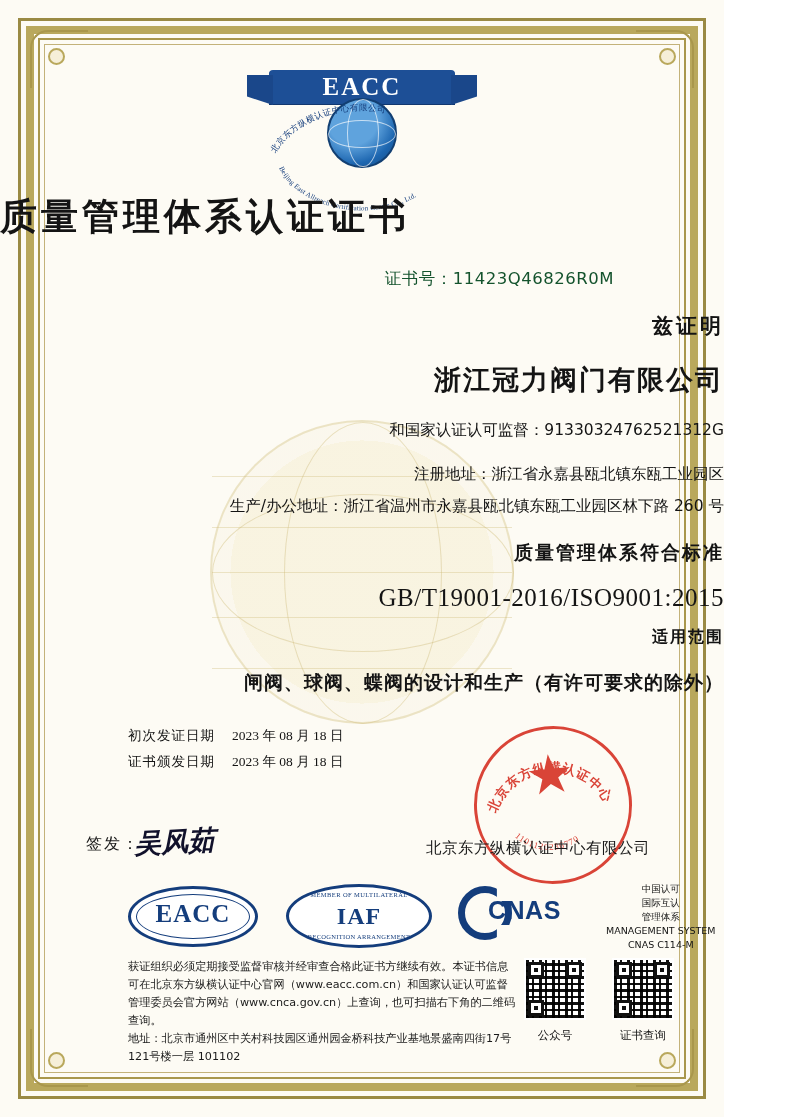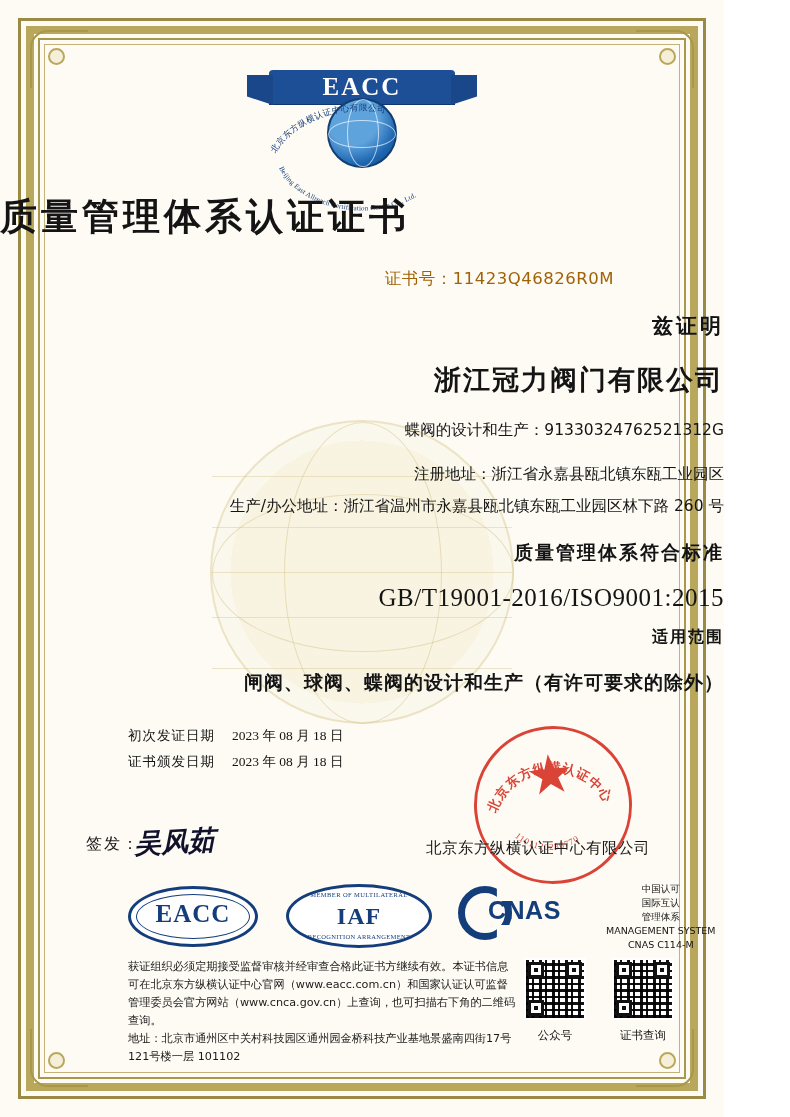--- a/index.html
+++ b/index.html
@@ -196,21 +196,21 @@
     letter-spacing: 4px;
     color: #141414;
   }
 
   .cert-no {
     position: absolute;
     right: 110px;
     top: 268px;
     font-size: 16.5px;
     font-family: "DejaVu Sans", sans-serif;
-    color: #a16207;
+    color: #14532d;
     letter-spacing: 0.5px;
   }
 
   .center-line {
     position: absolute;
     left: 0; right: 0;
     text-align: right;
     color: #141414;
   }
 
@@ -563,21 +563,21 @@
   <div class="main-title">质量管理体系认证证书</div>
 
   <div class="cert-no">
     <span>证书号：</span><span>11423Q46826R0M</span>
   </div>
 
   <div class="center-line zizhengming">兹证明</div>
   <div class="center-line company">浙江冠力阀门有限公司</div>
 
   <div class="center-line credit-code">
-    <span>蝶阀的设计和生产：</span><span>91330324762521312G</span>
+    <span>和国家认证认可监督：</span><span>91330324762521312G</span>
   </div>
 
   <div class="center-line addr1">
     <span>注册地址：</span><span>浙江省永嘉县瓯北镇东瓯工业园区</span>
   </div>
 
   <div class="center-line addr2">
     <span>生产/办公地址：</span><span>浙江省温州市永嘉县瓯北镇东瓯工业园区林下路 260 号</span>
   </div>
 

